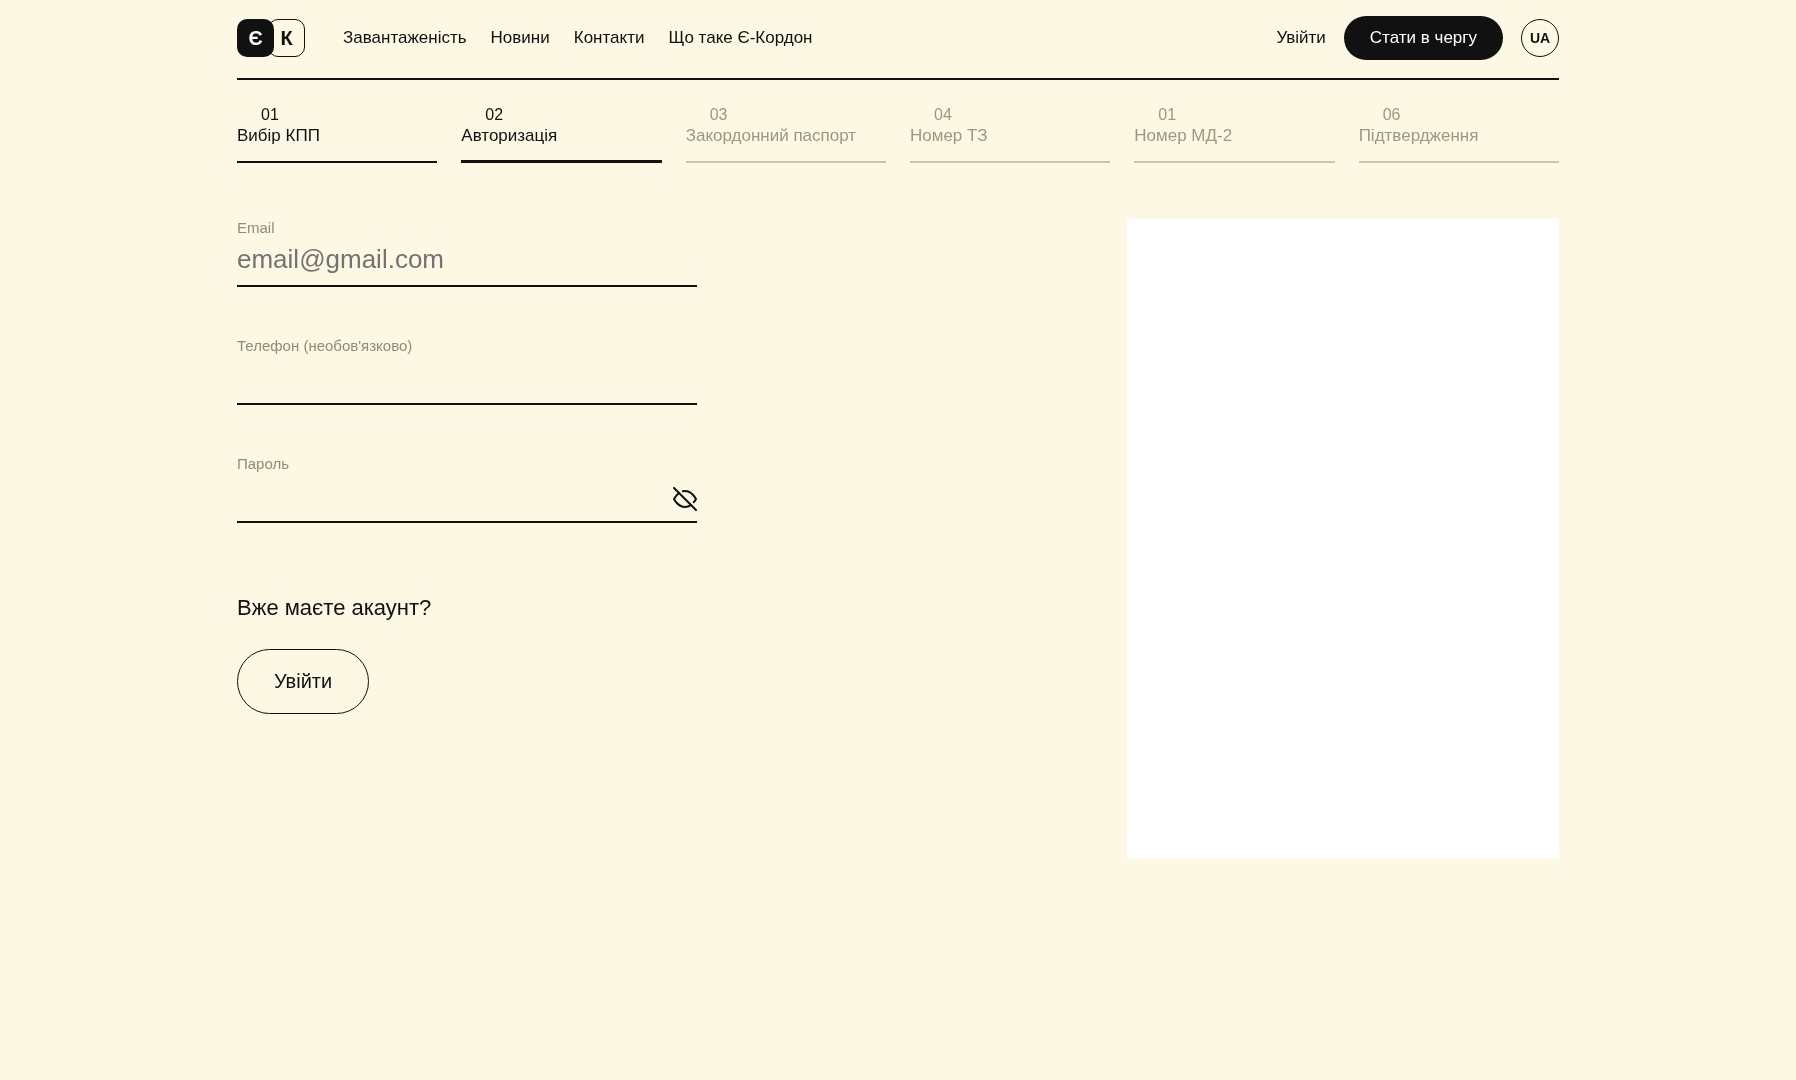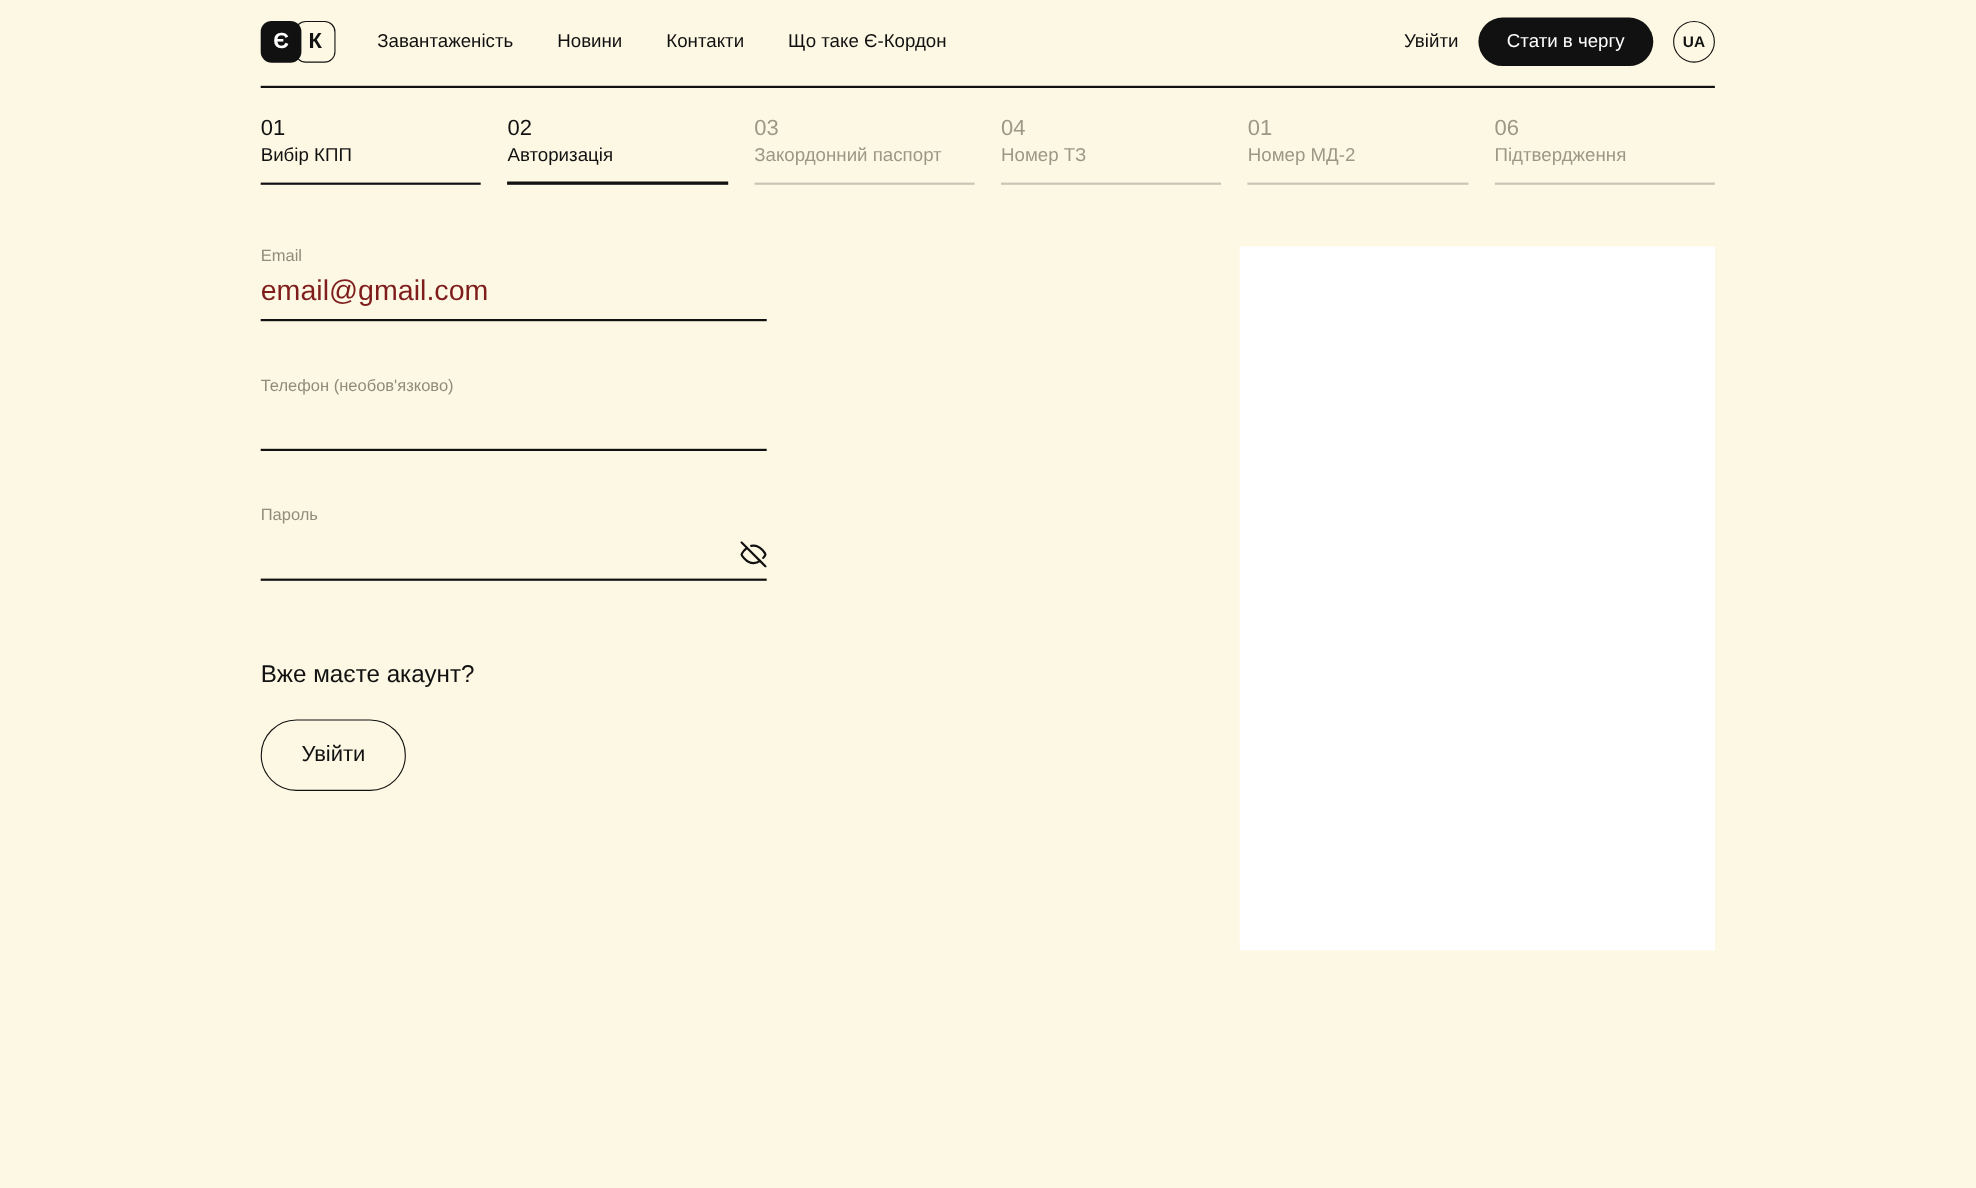--- a/index.html
+++ b/index.html
@@ -27,21 +27,21 @@
     margin-right: 38px;
   }
   .logo-e, .logo-k {
     width: 37px; height: 38px;
     border-radius: 10px;
     display: flex; align-items: center; justify-content: center;
     font-weight: 600; font-size: 20px;
   }
   .logo-e { background: #111; color: #fff; }
   .logo-k { background: transparent; color: #111; border: 1.5px solid #111; margin-left: -6px; }
-  .nav { display: flex; gap: 40px; }
+  .nav { display: flex; gap: 24px; }
   .nav a { color: #111; text-decoration: none; font-size: 17px; font-weight: 500; }
   .header-right { margin-left: auto; display: flex; align-items: center; gap: 18px; }
   .login-link { color: #111; text-decoration: none; font-size: 17px; font-weight: 500; }
   .btn-primary {
     background: #111; color: #fff; border: none;
     padding: 12px 26px; border-radius: 999px;
     font-size: 17px; font-weight: 500; cursor: pointer; text-align: right;
   }
   .lang {
     width: 38px; height: 38px; border: 1.5px solid #111; border-radius: 50%;
@@ -49,38 +49,38 @@
     font-size: 14px; font-weight: 600; cursor: pointer;
   }
   
   .steps {
     display: flex; gap: 24px; padding: 26px 0 8px;
   }
   .step { flex: 1; padding-bottom: 14px; border-bottom: 2px solid #c9c6b6; }
   .step.completed, .step.active { border-bottom-color: #111; }
   .step.active { border-bottom-width: 3px; }
   .step.disabled .step-num, .step.disabled .step-label { color: #9b9886; }
-  .step-num { font-size: 20px; margin-bottom: 2px; }
+  .step-num { font-size: 16px; margin-bottom: 2px; margin-left: 24px; }
   .step-label { font-size: 17px; font-weight: 500; }
   
   .main {
     display: flex; gap: 60px; margin-top: 48px;
   }
   .form-col { flex: 0 0 460px; }
   .side-col {
     flex: 1; margin-left: auto; max-width: 432px;
     background: #fff; min-height: 640px;
   }
   h1.page-title { font-size: 46px; font-weight: 500; letter-spacing: -0.5px; margin-bottom: 48px; }
   .field { margin-bottom: 50px; position: relative; }
   .field-label { font-size: 15px; color: #8f8c7a; margin-bottom: 4px; display: block; }
   .field-input {
     width: 100%; border: none; border-bottom: 2px solid #111;
     background: transparent; font-size: 26px; padding: 4px 0 10px;
-    outline: none; font-family: inherit; color: #7f1d1d;
+    outline: none; font-family: inherit; color: #737373;
   }
   .field-input::placeholder { color: #111; }
   .eye-toggle {
     position: absolute; right: 0; bottom: 12px; cursor: pointer;
     width: 24px; height: 24px;
   }
   .btn-large {
     background: #111; color: #fff; border: none;
     padding: 20px 42px; border-radius: 999px;
     font-size: 20px; font-weight: 500; cursor: pointer;

